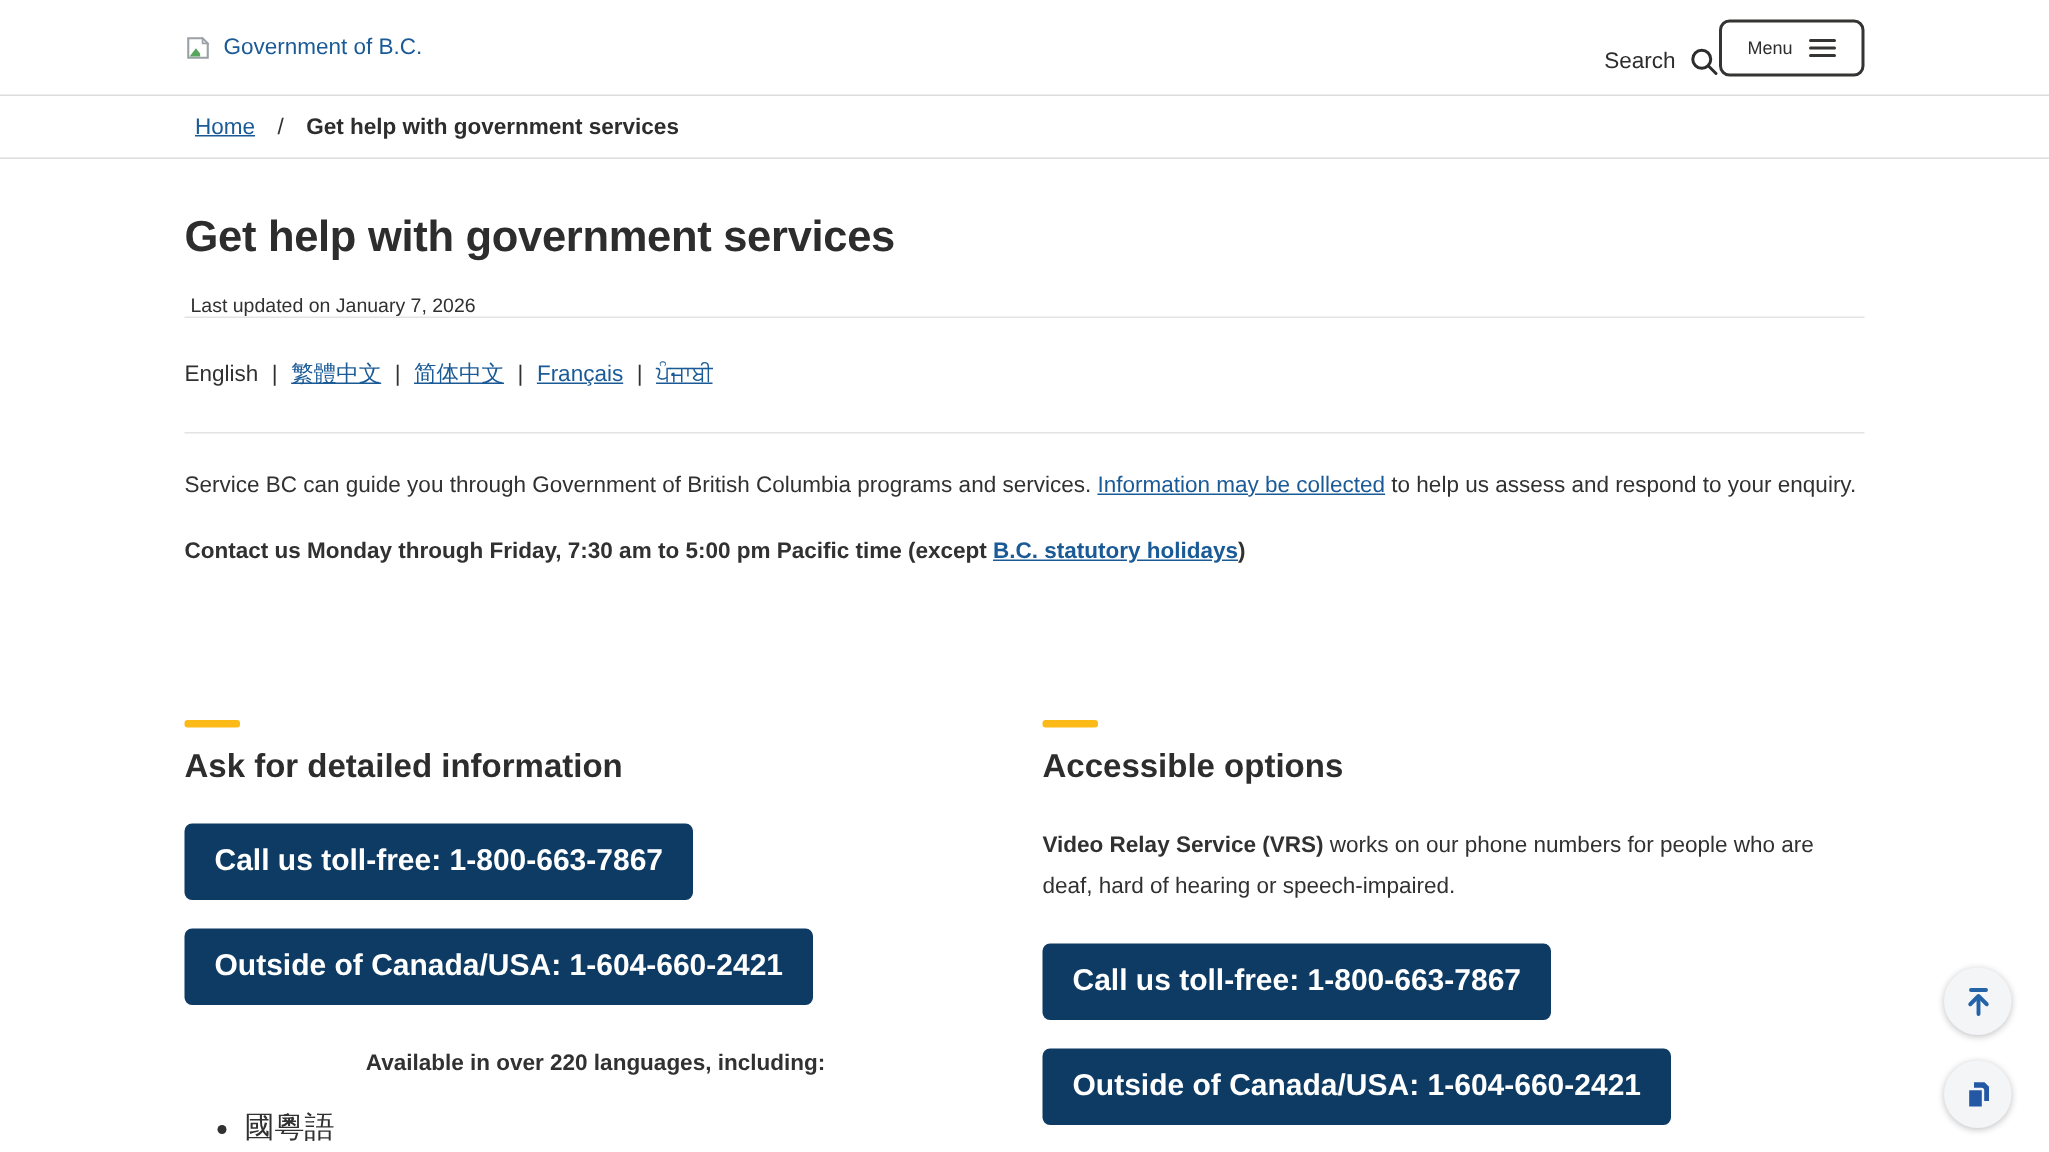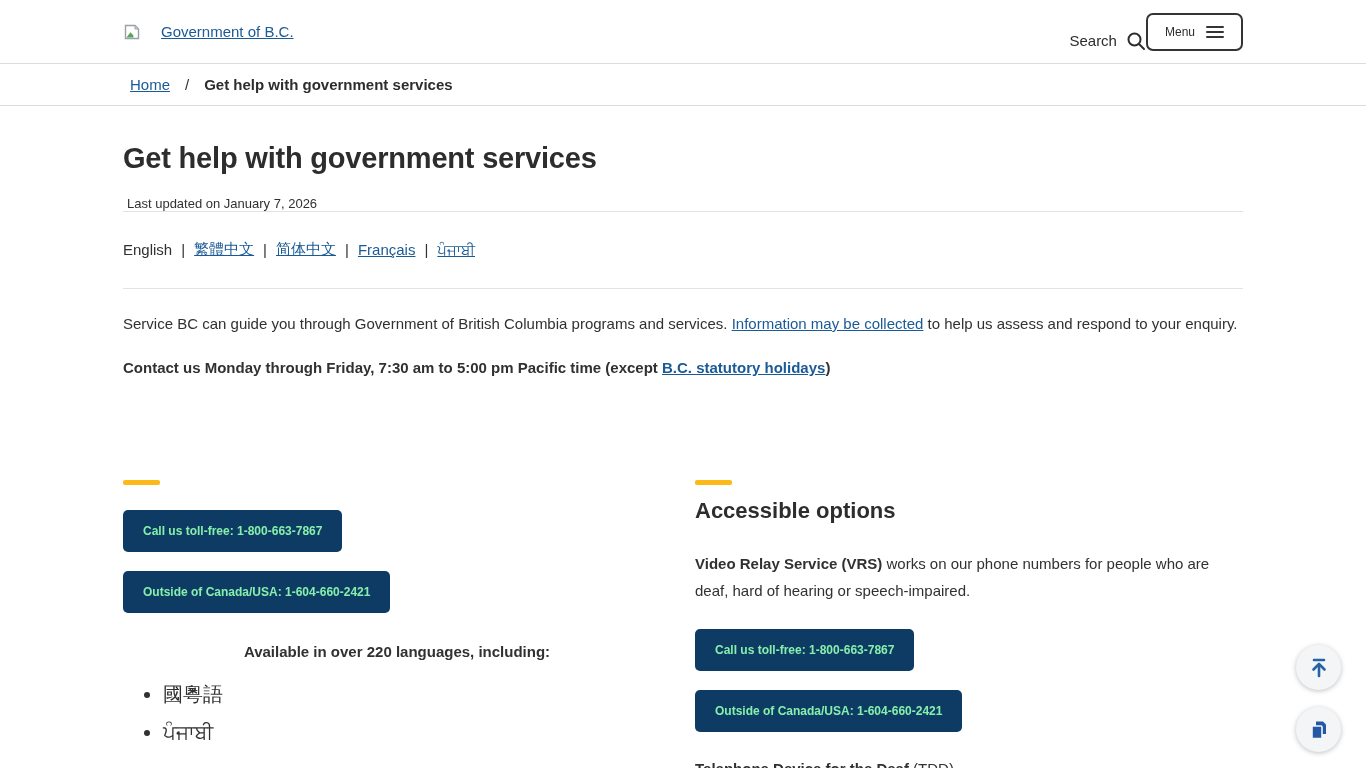--- a/index.html
+++ b/index.html
@@ -16,22 +16,22 @@
   .site-header {
     height: 64px;
     border-bottom: 1px solid #dcdcdc;
     display: flex; align-items: center;
   }
   .header-inner {
     width: 1120px; margin: 0 auto;
     display: flex; align-items: center; justify-content: space-between;
   }
   .logo-link {
-    display: flex; align-items: center; gap: 19px;
-    color: #1a5a96; text-decoration: underline; font-size: 15px;
+    display: flex; align-items: center; gap: 7px;
+    color: #1a5a96; font-size: 15px;
   }
   .broken-img { display: inline-flex; margin-right: 1px; }
   .header-right { display: flex; align-items: flex-end; }
   .search-btn {
     display: flex; align-items: center; gap: 9px;
     color: #2d2d2d; font-size: 15px; cursor: pointer;
   }
   .menu-btn {
     display: flex; align-items: center; gap: 11px;
     background: #ffffff; border: 2px solid #353433; border-radius: 7px;
@@ -78,22 +78,22 @@
   
   .columns {
     display: grid; grid-template-columns: 1fr 1fr; gap: 24px;
     margin-top: 100px;
   }
   .accent-bar { width: 37px; height: 5px; background: #fcba19; border-radius: 2px; }
   h2.col-heading { margin: 13px 0 0 0; font-size: 22px; font-weight: bold; color: #2d2d2d; }
 
   .btn {
     display: block; width: fit-content;
-    background: #0d3b63; color: #86efac;
-    font-weight: bold; font-size: 12px;
+    background: #0d3b63; color: #ffffff;
+    font-weight: bold; font-size: 20px;
     padding: 14px 20px; border: none; border-radius: 5px;
     font-family: "Liberation Sans", sans-serif; cursor: pointer;
   }
   .btn-1 { margin-top: 25px; }
   .btn-2 { margin-top: 19px; }
 
   .languages-note { margin: 30px 0 0 0; font-weight: bold; text-align: center; }
   .language-list { margin: 21px 0 0 0; padding-left: 40px; }
   .language-list li { margin-bottom: 13px; font-size: 20px; margin-top: 13px; }
 
@@ -181,20 +181,21 @@
   <hr class="rule">
 
   <p class="intro-p"><span>Service BC can guide you through Government of British Columbia programs and services. </span><a class="intro-link">Information may be collected</a><span> to help us assess and respond to your enquiry.</span></p>
 
   <p class="contact-p"><span>Contact us Monday through Friday, 7:30 am to 5:00 pm Pacific time (except </span><a class="contact-link">B.C. statutory holidays</a><span>)</span></p>
 
   <div class="columns">
 
     <section>
       <div class="accent-bar"></div>
+      <h2 class="col-heading">Ask for detailed information</h2>
       <button class="btn btn-1">Call us toll-free: 1-800-663-7867</button>
       <button class="btn btn-2">Outside of Canada/USA: 1-604-660-2421</button>
       <p class="languages-note">Available in over 220 languages, including:</p>
       <ul class="language-list">
         <li>國粵語</li>
         <li>ਪੰਜਾਬੀ</li>
       </ul>
     </section>
 
     <section>

